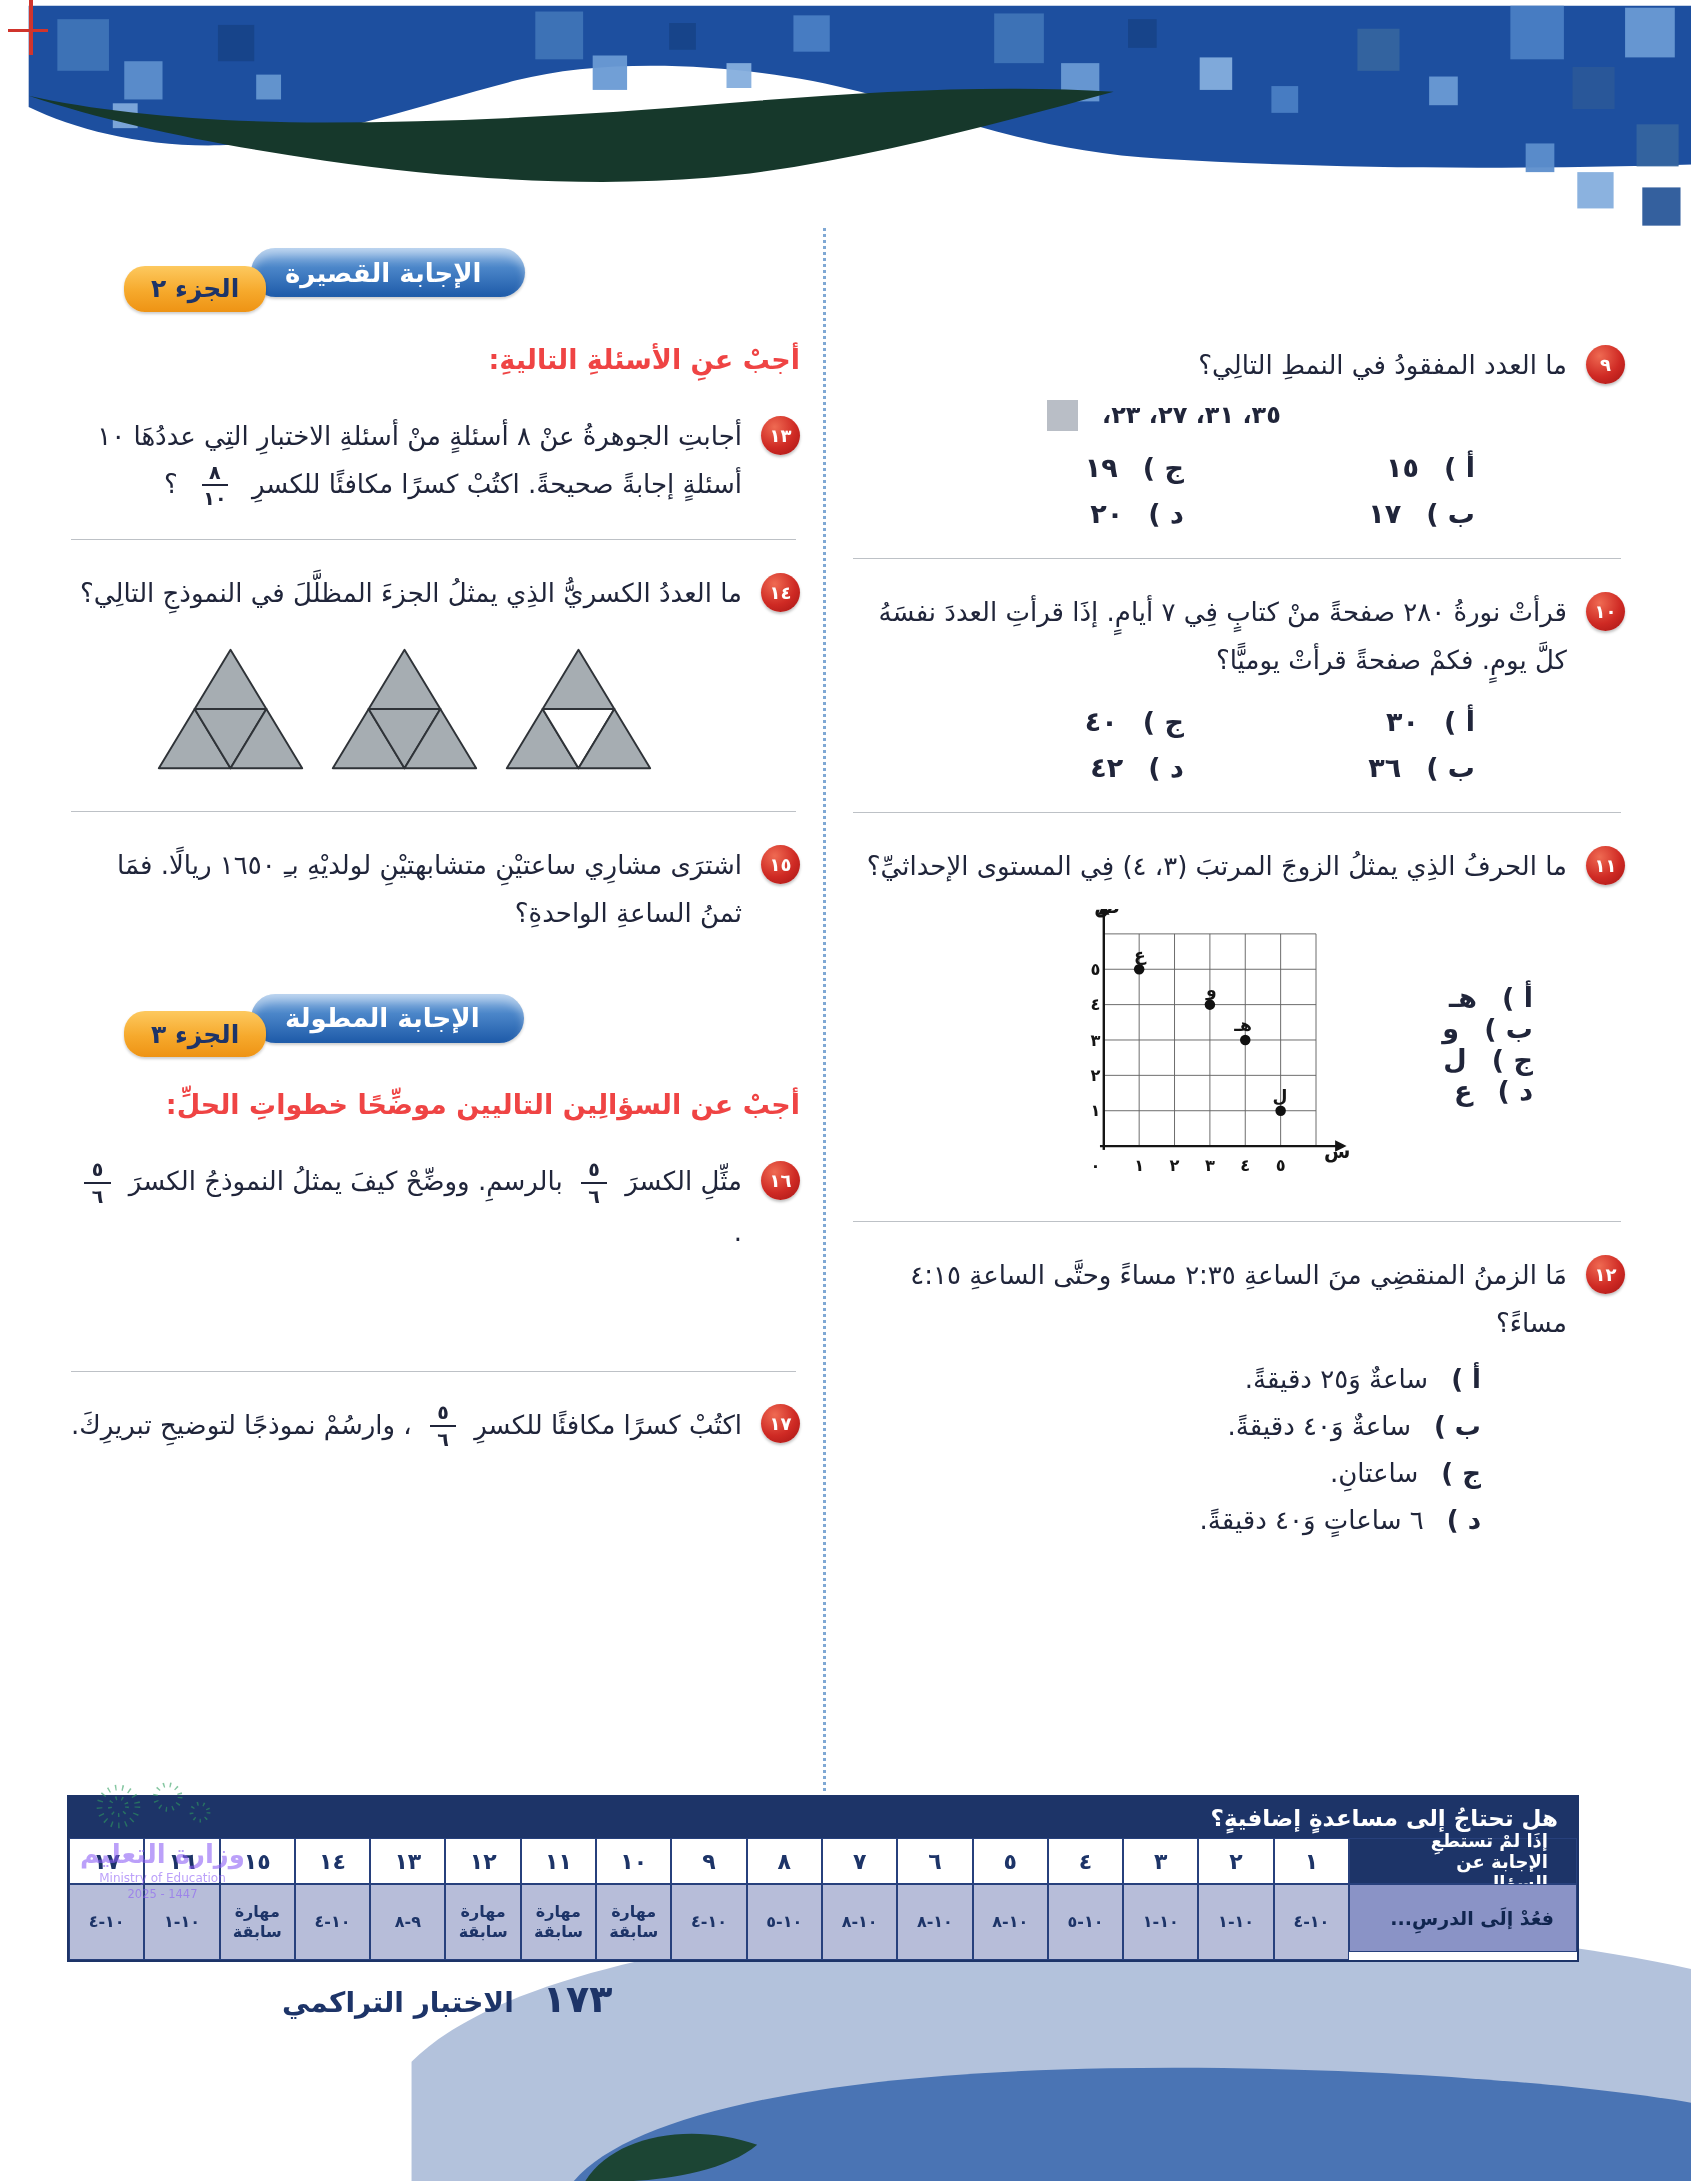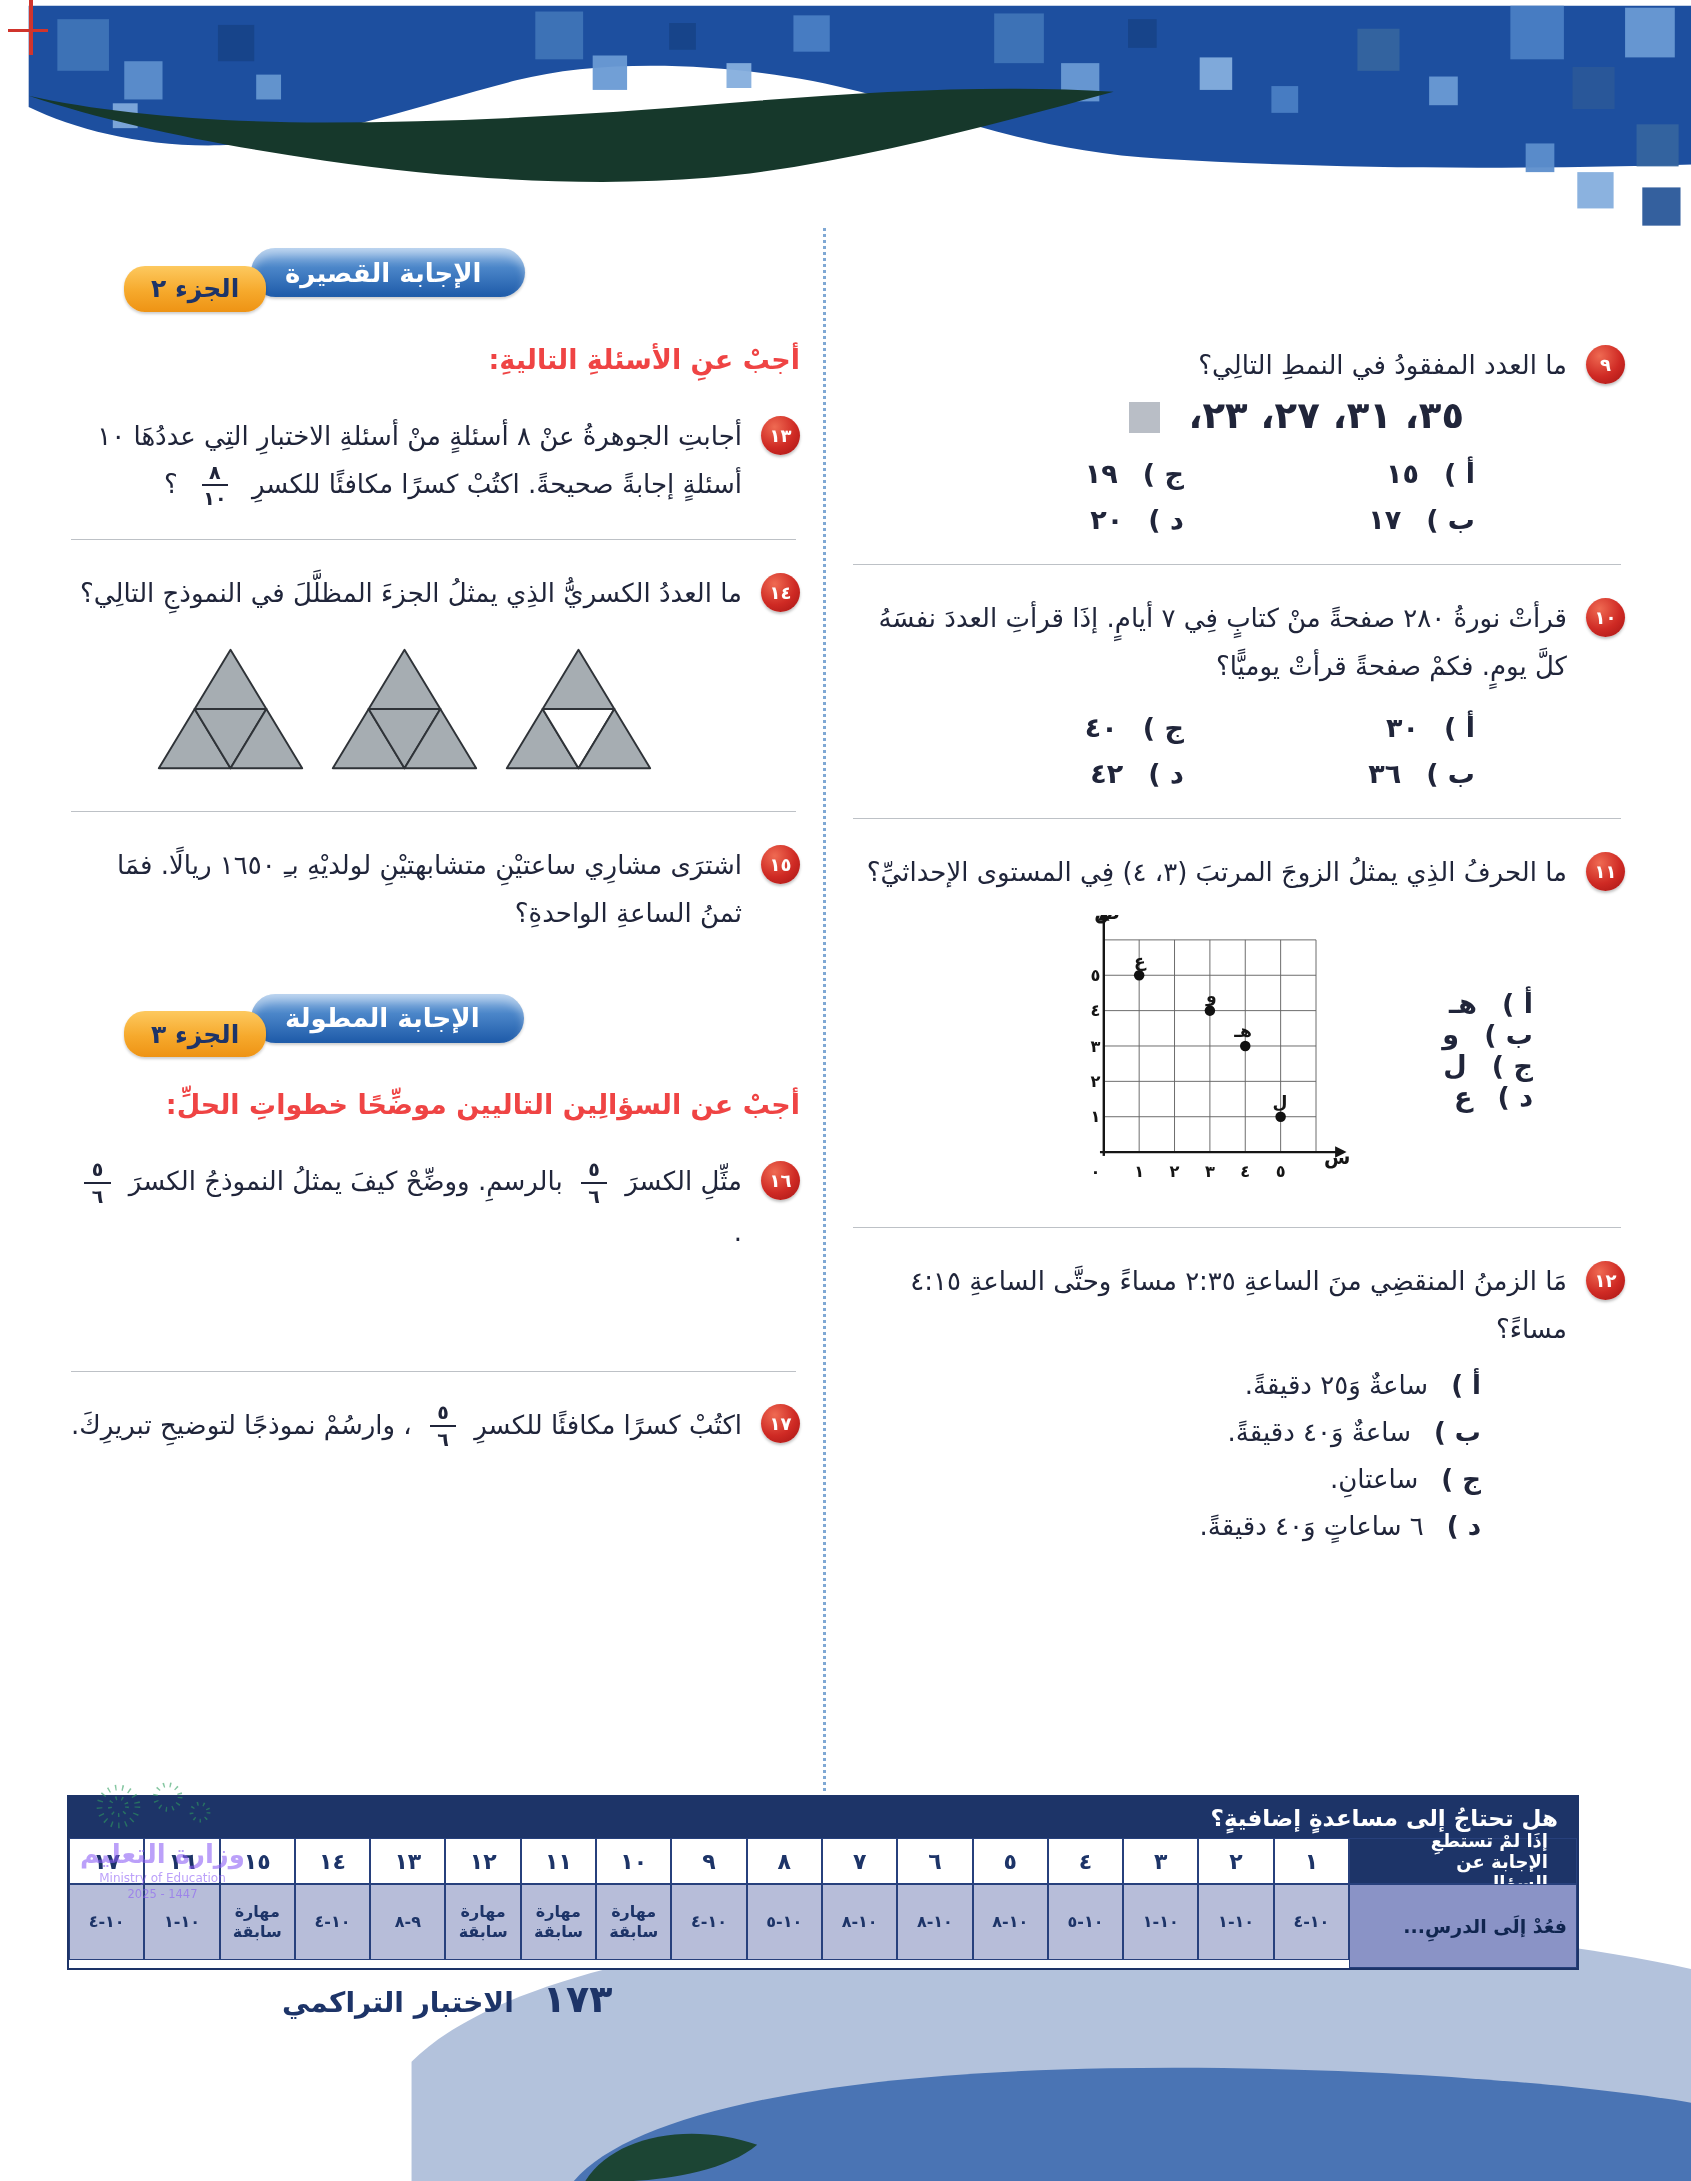--- a/index.html
+++ b/index.html
@@ -20,21 +20,21 @@
   .v-divider { border-inline-start:3.8px dotted #7fa8d4; align-self:stretch; }
   .question { display:flex; margin-bottom:7.6px; }
   .q-badge {
     width:39px; height:39px; border-radius:50%; flex-shrink:0; margin-inline-end:19px; margin-top:3.8px;
     background:radial-gradient(circle at 35% 28%, #ef6a52 0%, #cf2a24 55%, #a51414 100%);
     color:#fff; font-weight:bold; font-size:18px; display:flex; align-items:center; justify-content:center;
     box-shadow:0 1.9px 2.9px rgba(0,0,0,.25);
   }
   .q-body { flex:1; }
   .q-text { font-size:26px; line-height:1.85; }
-  .pattern-line { font-size:37px; font-weight:bold; padding-inline-start:103px; margin-top:5px; }
+  .pattern-line { font-size:24px; font-weight:bold; padding-inline-start:103px; margin-top:11px;text-align:center; }
   .gray-square { display:inline-block; width:31px; height:31px; background:#b9bec6; vertical-align:middle; margin:0 15.3px; }
   .choices-2x2 { display:grid; grid-template-columns:1fr 1.15fr; row-gap:15.3px; padding-inline-start:92px; margin-top:21px; font-size:27px; font-weight:bold; }
   .choice .c-label { margin-inline-end:25px; }
   .choices-stack { padding-inline-start:86px; margin-top:17px; font-size:26px; }
   .choices-stack .choice { margin-bottom:17px; }
   .choices-stack .c-label { font-weight:bold; margin-inline-end:23px; }
   .sep { border:none; border-top:1.9px solid #9aa0a8; opacity:.65; margin:29px 3.8px; }
   .q11-media { display:flex; gap:61px; padding-inline-start:34px; margin-top:19px; }
   .q11-choices { display:flex; flex-direction:column; justify-content:center; height:256px; padding-top:13.4px; font-size:27px; font-weight:bold; }
   
@@ -55,21 +55,21 @@
   .intro { font-size:27px; font-weight:bold; color:#ef4444; margin:9.6px 0 29px; line-height:1.7; }
   .frac { display:inline-flex; flex-direction:column; align-items:center; vertical-align:middle; margin:0 9.6px; font-size:19px; font-weight:bold; line-height:1.2; }
   .frac .num { padding:0 7.6px 1px; border-bottom:2.4px solid #20253a; }
   .frac .den { padding:1px 7.6px 0; }
   .triangles-wrap { margin:25px auto 5.7px; display:block; }
   
   .help-table { position:absolute; top:1795px; right:113px; width:1512px; border:2.9px solid #1d3468; background:#fff; z-index:3; }
   .ht-title { background:#1d3468; color:#fff; font-weight:bold; font-size:23px; padding:7.6px 19px; }
   .ht-row { display:grid; grid-template-columns:228px repeat(17, 1fr); }
   .ht-label { background:#1d3468; color:#fff; font-weight:bold; font-size:18px; display:flex; align-items:center; padding:0 28px; height:46px; border:1px solid #27407c; }
-  .ht-label2 { background:#8a93c6; color:#10254f; font-weight:bold; font-size:19px; display:flex; align-items:center; padding:0 9px; height:84px; border:1px solid #27407c; }
+  .ht-label2 { background:#8a93c6; color:#10254f; font-weight:bold; font-size:19px; display:flex; align-items:center; padding:0 22px; height:68px; border:1px solid #27407c; }
   .ht-qcell { background:#fff; color:#1d3468; font-weight:bold; font-size:22px; display:flex; align-items:center; justify-content:center; height:46px; border:1px solid #27407c; }
   .ht-lcell { background:#b7bdd9; color:#1d3468; font-weight:bold; font-size:16px; display:flex; align-items:center; justify-content:center; text-align:center; line-height:1.25; height:76px; border:1px solid #27407c; padding:1.9px; }
   
   .footer-waves { position:absolute; left:0; top:1885px; z-index:1; }
   .ministry { position:absolute; left:67px; top:1778px; width:191px; z-index:4; opacity:.58; color:#8b5cf6; text-align:center; }
   .ministry .m-ar { font-size:26px; font-weight:bold; margin-top:1.9px; }
   .ministry .m-en { font-size:12px; margin-top:1.9px; }
   .ministry .m-year { font-size:11.5px; margin-top:1.9px; }
   .page-footer { position:absolute; left:282px; top:1977px; display:flex; direction:rtl; align-items:baseline; gap:29px; z-index:5; color:#1d3468; }
   .pf-num { font-size:38px; font-weight:bold;text-align:center; }

